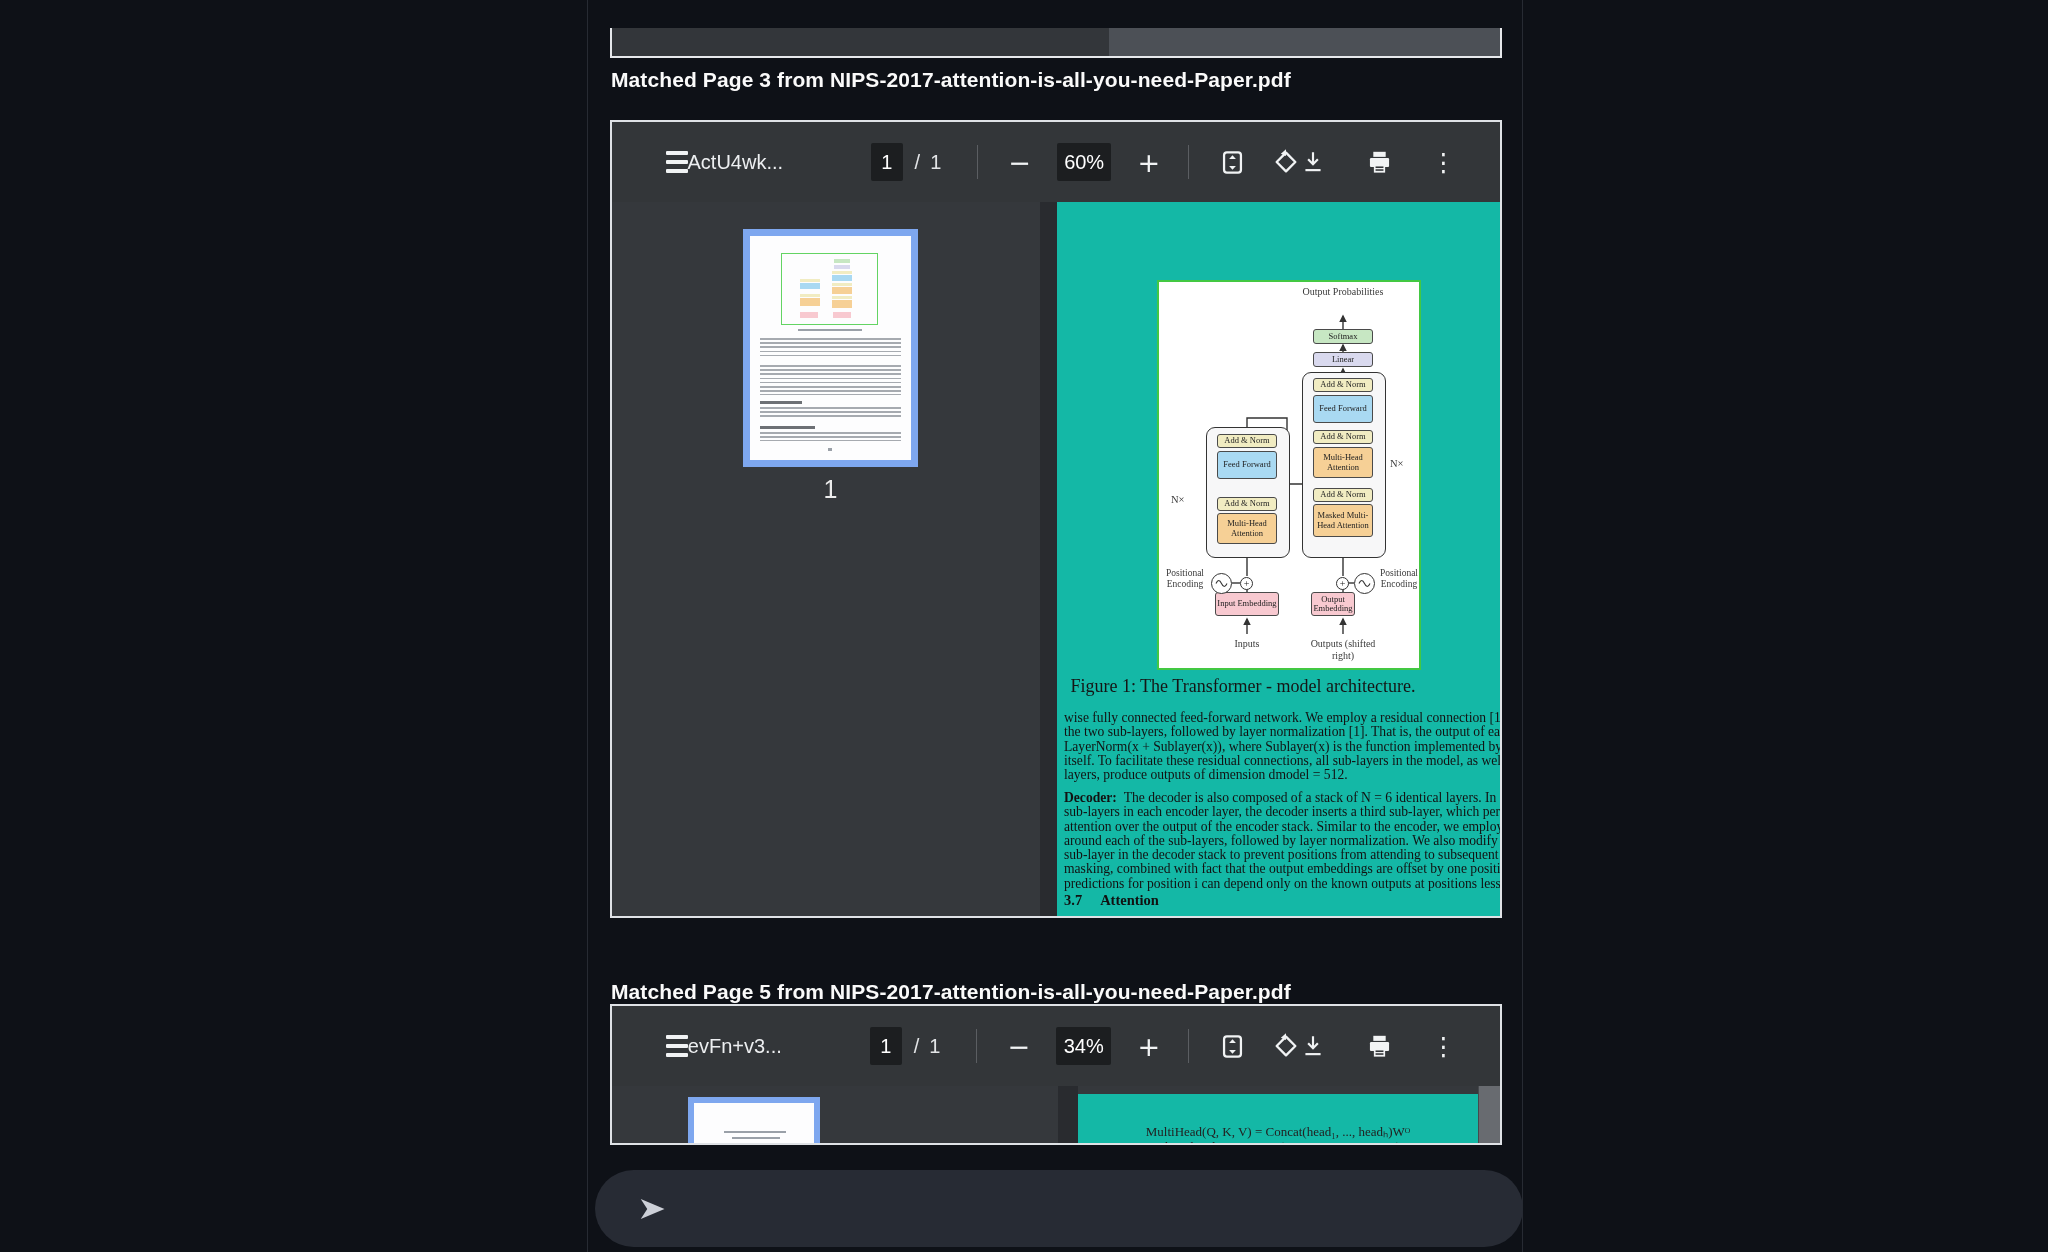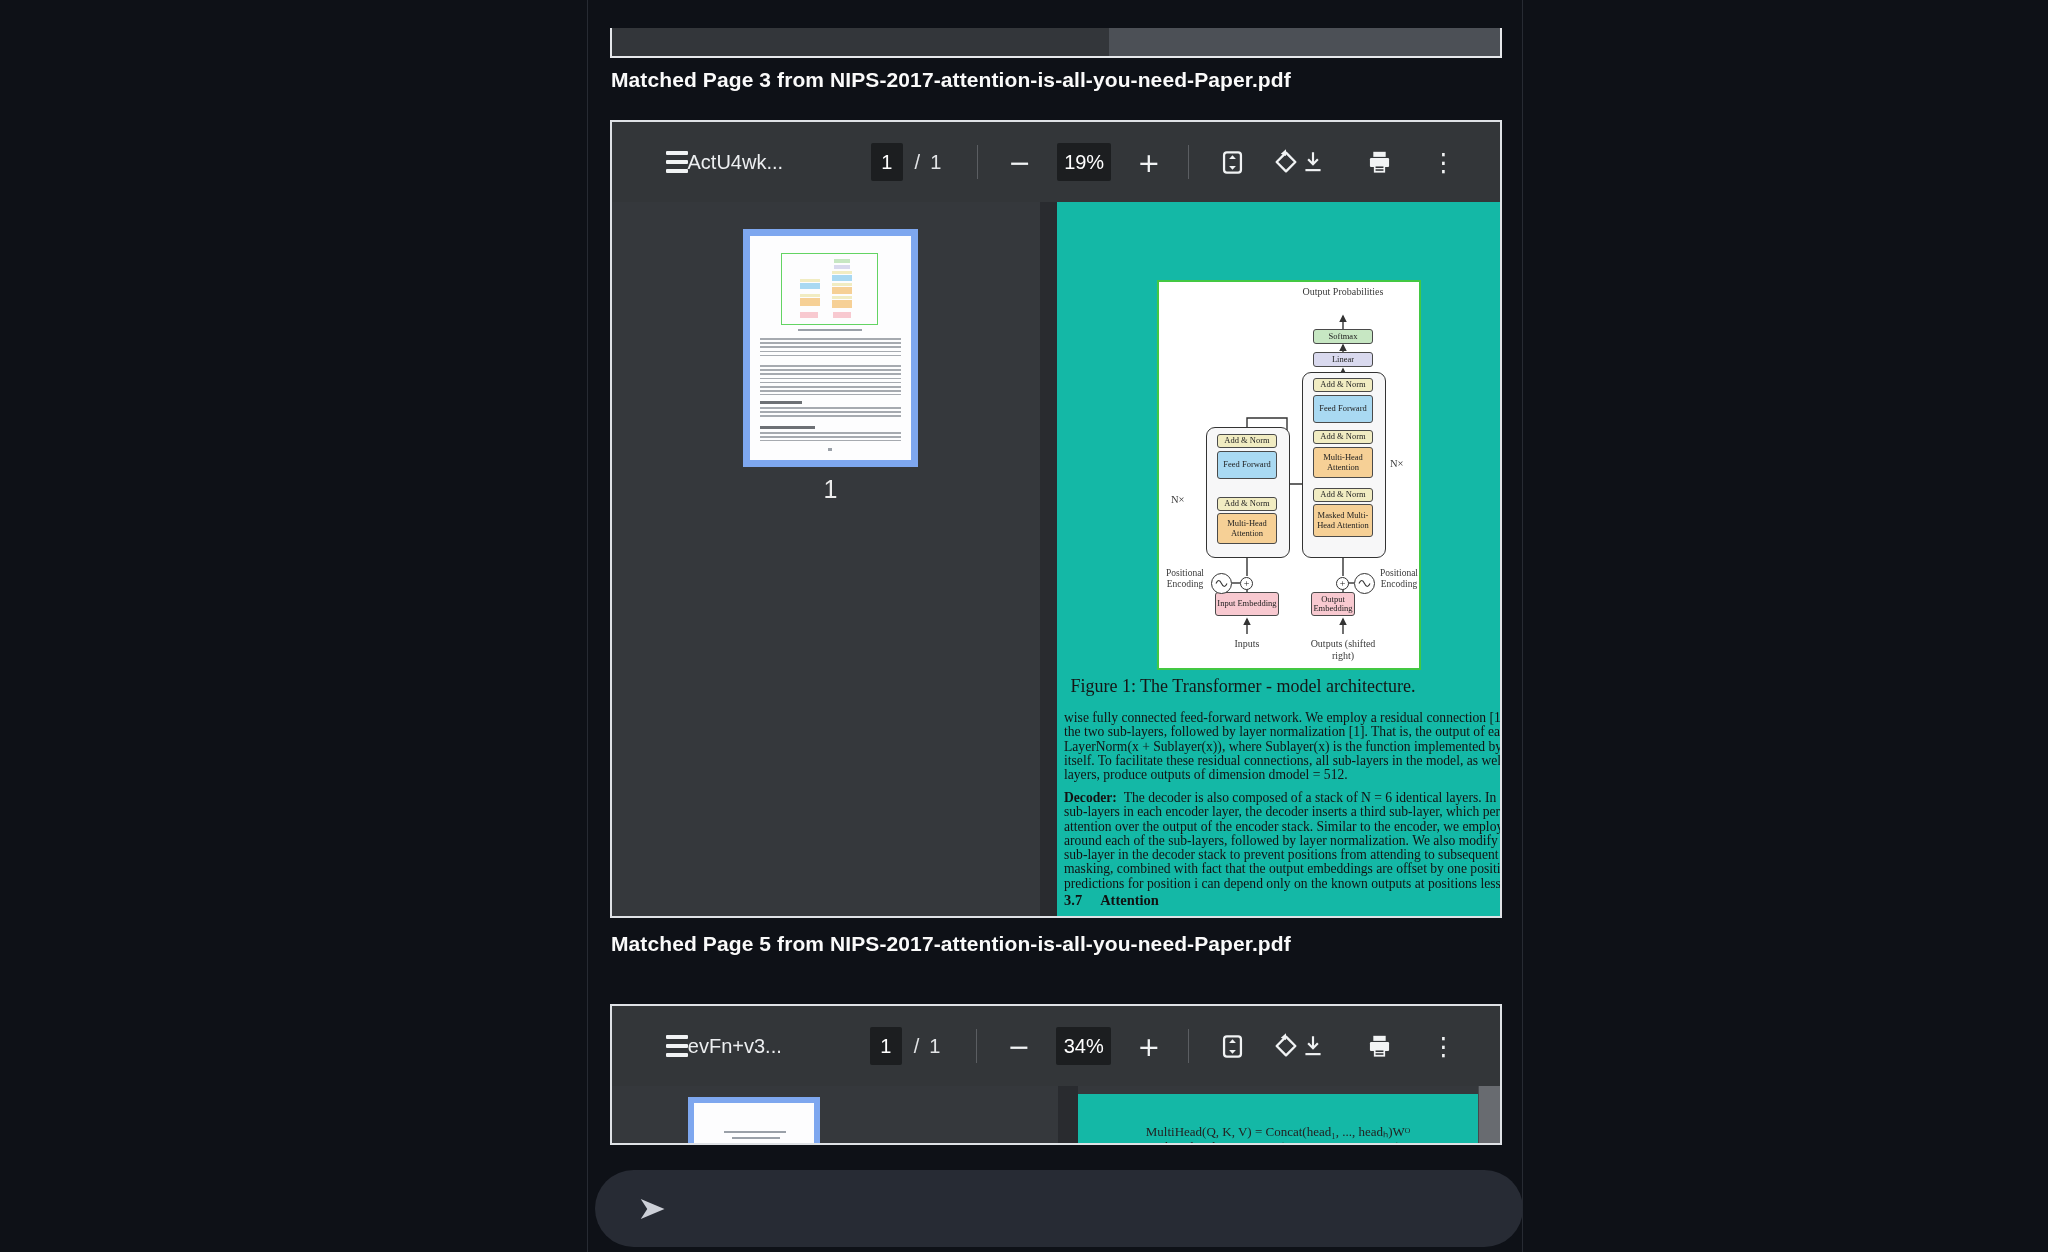--- a/index.html
+++ b/index.html
@@ -92,21 +92,21 @@
           <span></span>
           <span></span>
           <span></span>
         </button>
       <div class="tb-title">ActU4wk...</div>
       <div class="tb-pagebox">1</div>
       <div class="tb-slash">/</div>
       <div class="tb-total">1</div>
       <div class="tb-sep"></div>
       <button class="tb-glyphbtn" style="margin-left:30px;">−</button>
-      <div class="tb-zoombox">19%</div>
+      <div class="tb-zoombox">60%</div>
       <button class="tb-glyphbtn" style="margin-left:26px;">+</button>
       <div class="tb-sep" style="margin-left:28px;"></div>
       <button class="tb-iconbtn" style="margin-left:30px;">
         <svg width="27" height="27" viewBox="0 0 24 24">
             <rect x="4.5" y="3" width="15" height="18" rx="2.5" fill="none" stroke="#f1f3f4" stroke-width="2"></rect>
             <path d="M12 5.6l3 3.2h-6z" fill="#f1f3f4"></path>
             <path d="M12 18.4l-3-3.2h6z" fill="#f1f3f4"></path>
           </svg>
       </button>
       <button class="tb-iconbtn" style="margin-left:26px;">
@@ -274,21 +274,21 @@
           <div>predictions for position i can depend only on the known outputs at positions less than i.</div>
         </div>
 
         <div class="sec-heading serif">
           <span class="num">3.7</span><span>Attention</span>
         </div>
       </div>
     </div>
   </div>
 
-  <div class="match-heading" style="top:932px;">Matched Page 5 from NIPS-2017-attention-is-all-you-need-Paper.pdf</div>
+  <div class="match-heading" style="top:980px;">Matched Page 5 from NIPS-2017-attention-is-all-you-need-Paper.pdf</div>
 
   <div class="pdf-viewer" style="top:1004px;height:141px;">
     <div class="toolbar">
       <button class="hamburger">
           <span></span>
           <span></span>
           <span></span>
         </button>
       <div class="tb-title">evFn+v3...</div>
       <div class="tb-pagebox">1</div>

